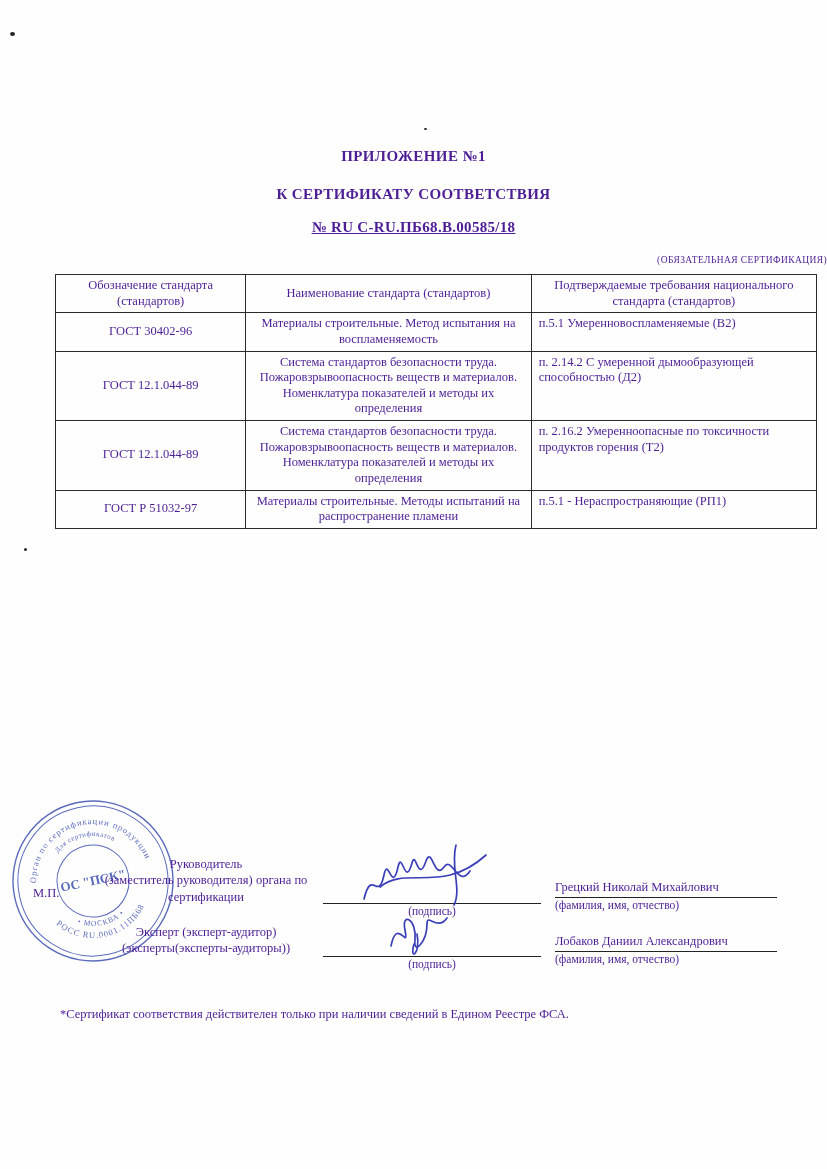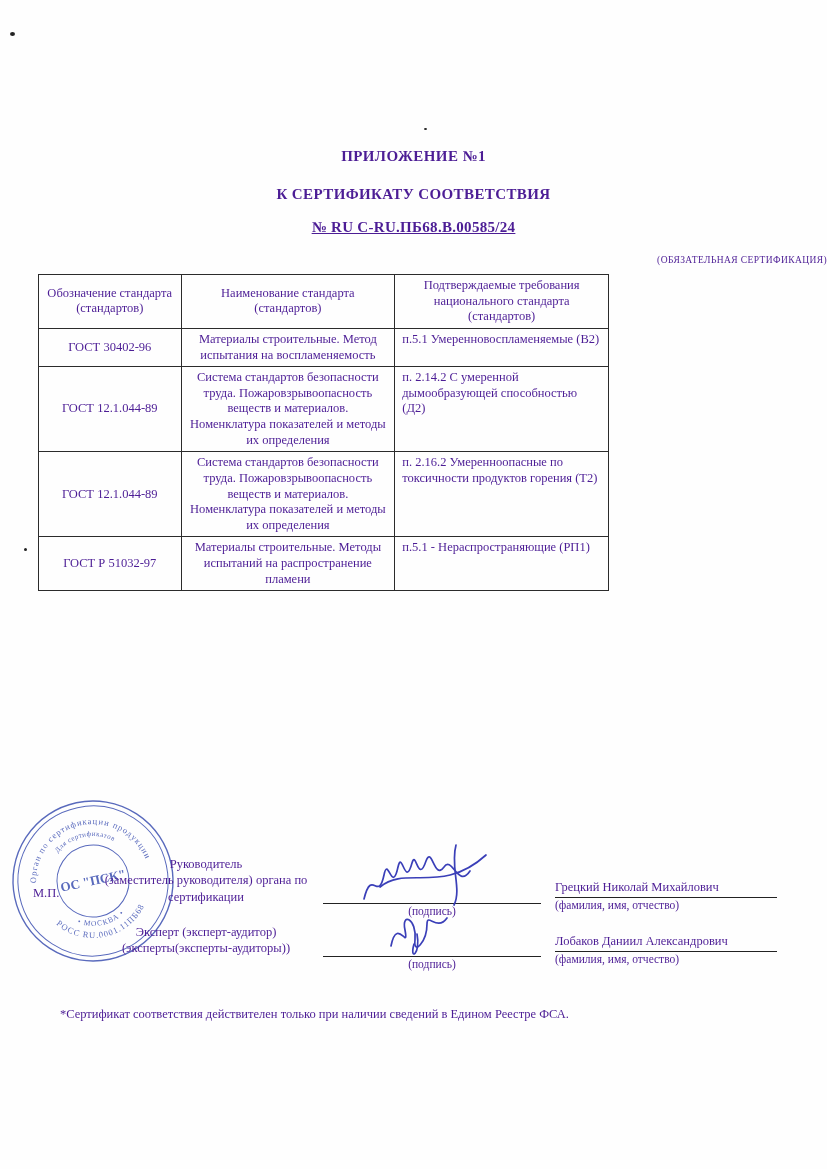--- a/index.html
+++ b/index.html
@@ -18,21 +18,21 @@
   .doc-title   { position:absolute; left:0; right:0; top:148px; text-align:center;
                  font-size:15px; font-weight:bold; letter-spacing:.4px; }
   .doc-subtitle{ position:absolute; left:0; right:0; top:186px; text-align:center;
                  font-size:15px; font-weight:bold; letter-spacing:.4px; }
   .doc-number  { position:absolute; left:0; right:0; top:219px; text-align:center;
                  font-size:15px; font-weight:bold; text-decoration:underline; letter-spacing:.3px; }
   .doc-type    { position:absolute; left:8px; right:0; top:255px; text-align:right;
                  font-size:9.5px; letter-spacing:.4px; }
 
   
-  table.standards { position:absolute; left:38px; top:274px; width:571px;
+  table.standards { position:absolute; left:55px; top:274px; width:762px;
                     border-collapse:collapse; table-layout:fixed;
                     font-size:12.5px; line-height:1.25; }
   table.standards th, table.standards td { border:1px solid #2b2b2b; padding:3px 7px; font-weight:normal; }
   table.standards th { text-align:center; vertical-align:middle; height:30px; }
   td.c1 { text-align:center; vertical-align:middle; }
   td.c2 { text-align:center; vertical-align:top; }
   td.c3 { text-align:left;  vertical-align:top; }
 
   
   .stamp { position:absolute; left:8px; top:796px; width:170px; height:170px;
@@ -70,21 +70,21 @@
 <body>
 
 <div class="page">
 
   <div class="artifact" style="left:10px; top:32px; width:5px; height:4px;"></div>
   <div class="artifact" style="left:24px; top:548px; width:3px; height:3px;"></div>
   <div class="artifact" style="left:424px; top:128px; width:3px; height:2px;"></div>
 
   <div class="doc-title">ПРИЛОЖЕНИЕ №1</div>
   <div class="doc-subtitle">К СЕРТИФИКАТУ СООТВЕТСТВИЯ</div>
-  <div class="doc-number">№ RU C-RU.ПБ68.В.00585/24</div>
+  <div class="doc-number">№ RU C-RU.ПБ68.В.00585/18</div>
   <div class="doc-type">(ОБЯЗАТЕЛЬНАЯ СЕРТИФИКАЦИЯ)</div>
 
   <table class="standards">
     <colgroup>
       <col style="width:25%">
         <col style="width:37.5%">
         <col style="width:37.5%">
     </colgroup>
     <thead>
       <tr>

